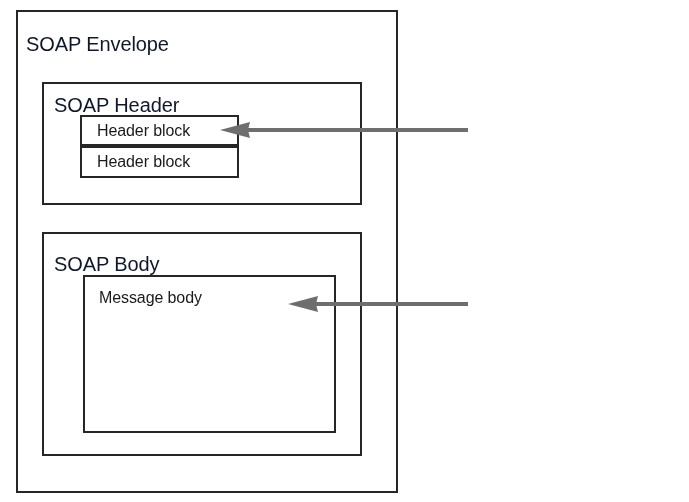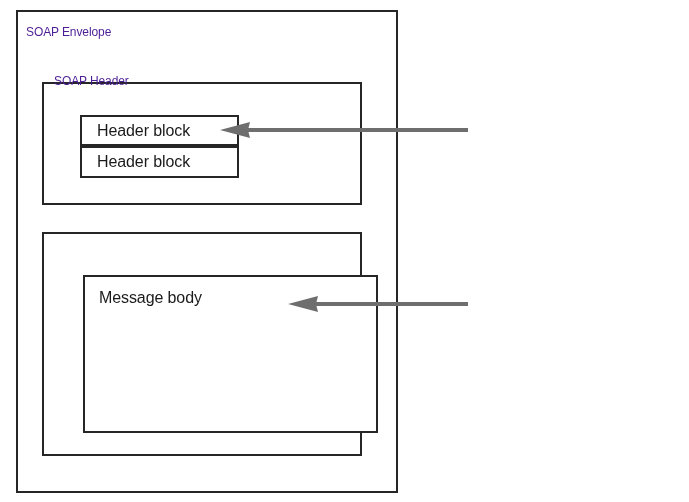--- a/index.html
+++ b/index.html
@@ -20,25 +20,26 @@
 
   
   .box {
     position: absolute;
     box-sizing: border-box;
     background: #ffffff;
     border: 2px solid #262626;
   }
   .box-label {
     position: absolute;
-    color: #4c1d95;
-    font-size: 12px;
+    color: #0f172a;
+    font-size: 20px;
     line-height: 18px;
     white-space: nowrap;
     letter-spacing: -0.1px;
+    margin-top: 12px;
   }
 
   
   #envelope-box {
     left: 16px;
     top: 10px;
     width: 382px;
     height: 483px;
   }
   #envelope-label {
@@ -48,21 +49,21 @@
 
   
   #header-box {
     left: 42px;
     top: 82px;
     width: 320px;
     height: 123px;
   }
   #header-label {
     left: 54px;
-    top: 72px;
+    top: 84px;
   }
 
   
   #header-block-0 {
     left: 80px;
     top: 115px;
     width: 159px;
     height: 31px;
   }
   #header-block-1 {
@@ -92,21 +93,21 @@
   }
   #body-label {
     left: 54px;
     top: 243px;
   }
 
   
   #message-body-box {
     left: 83px;
     top: 275px;
-    width: 295px;
+    width: 253px;
     height: 158px;
   }
   #message-body-label {
     position: absolute;
     left: 14px;
     top: 12px;
     color: #1a1a1a;
     font-size: 16px;
     line-height: 18px;
     white-space: nowrap;
@@ -160,20 +161,21 @@
   <div class="box-label" id="header-label">SOAP Header</div>
 
   <div class="box" id="header-block-0">
     <span class="block-label">Header block</span>
   </div>
   <div class="box" id="header-block-1">
     <span class="block-label">Header block</span>
   </div>
 
   <div class="box" id="body-box"></div>
+  <div class="box-label" id="body-label">SOAP Body</div>
 
   <div class="box" id="message-body-box">
     <span id="message-body-label">Message body</span>
   </div>
 
   <svg class="arrow" id="arrow-header" viewBox="0 0 250 22" preserveAspectRatio="none">
     <line x1="28" y1="11" x2="250" y2="11" stroke="#6e6e6e" stroke-width="4"></line>
     <polygon points="2,11 32,3 30,11 32,19" fill="#6e6e6e"></polygon>
   </svg>
 

